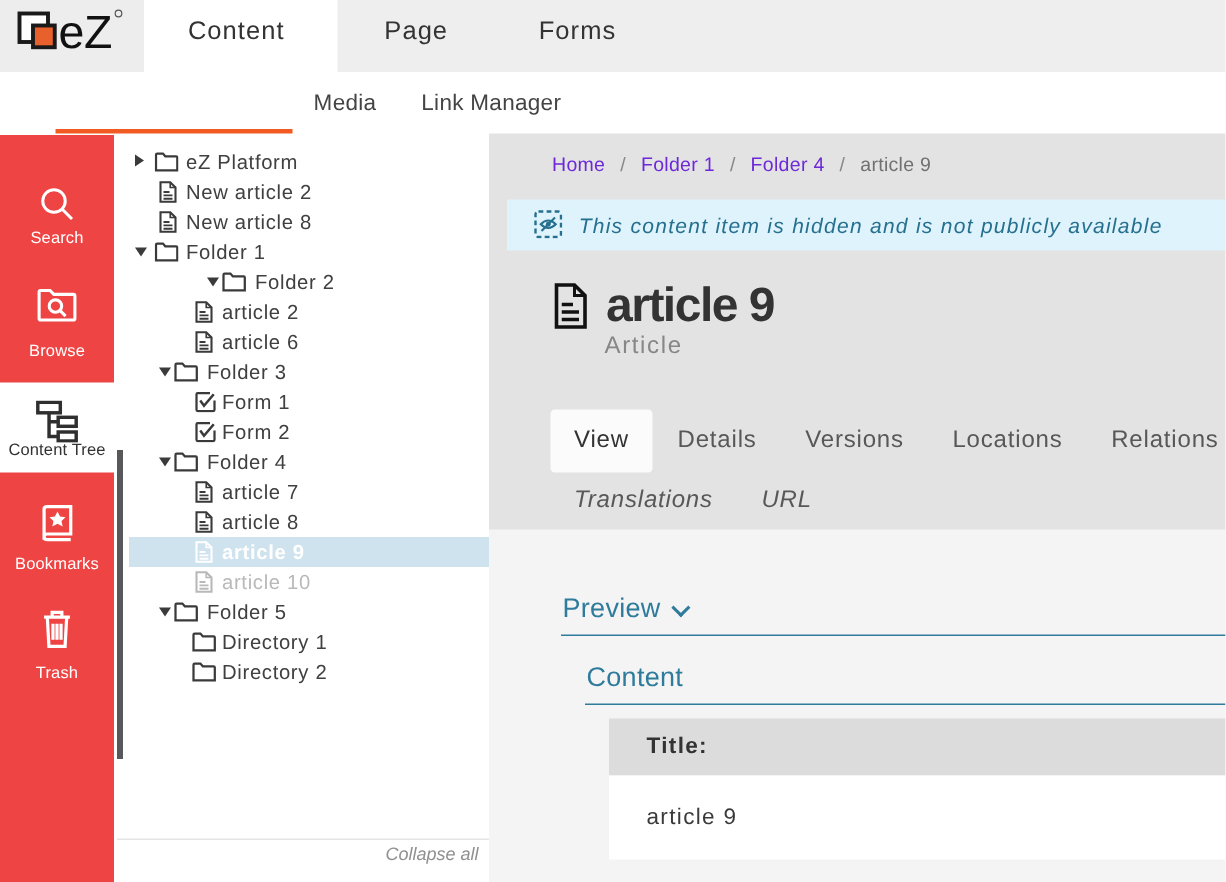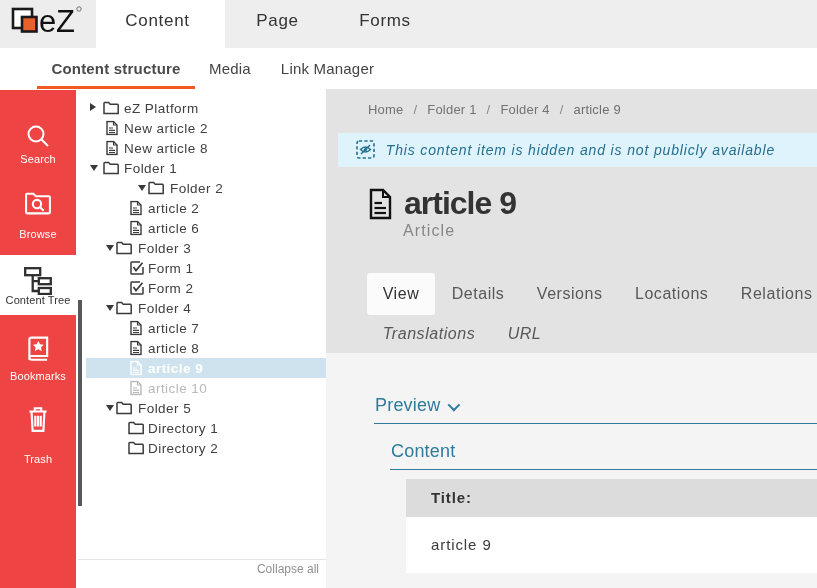--- a/index.html
+++ b/index.html
@@ -35,27 +35,27 @@
 
 #treepanel { left:76px; top:90px; width:250px; height:498px; background:#fff; }
 #treethumb { left:2px; top:210px; width:4px; height:206px; background:#58585a; }
 .trow { position:absolute; left:0; width:250px; height:20px; font-size:13.5px; color:#404040; letter-spacing:0.45px; white-space:nowrap; }
 .trow .lbl { position:absolute; top:50%; transform:translateY(-50%); }
 .trow svg { position:absolute; top:50%; transform:translateY(-50%); }
 .arr-d { position:absolute; width:0; height:0; border-left:4.5px solid transparent; border-right:4.5px solid transparent; border-top:6px solid #3a3a3a; top:7px; }
 .arr-r { position:absolute; width:0; height:0; border-top:4.5px solid transparent; border-bottom:4.5px solid transparent; border-left:6px solid #3a3a3a; top:5px; }
 #hl-row { position:absolute; left:10px; top:268px; width:240px; height:20px; background:#cfe3ee; }
 #treefoot-line { left:2px; top:469px; width:248px; height:1px; background:#e4e4e4; }
-#collapse { left:0px; top:472px; width:243px; text-align:right; font-size:12px; color:#909090; }
+#collapse { left:0px; top:472px; width:243px; text-align:right; font-size:12px; color:#909090;font-style:italic; }
 
 
 #rightpanel { left:326px; top:90px; width:491px; height:498px; background:#f4f4f4; }
 #graysec { left:0; top:0; width:491px; height:263px; background:#e3e3e3; }
 #crumbs { left:42px; top:12px; font-size:13px; color:#707070; letter-spacing:0.2px; }
-#crumbs a { color:#737373; text-decoration:none; }
+#crumbs a { color:#6d28d9; text-decoration:none; }
 #crumbs .sep { margin:0 10px; color:#888; }
 #alert { left:12px; top:43px; width:479px; height:34px; background:#dff3fc; color:#25708f; font-size:14px; font-style:italic; letter-spacing:0.85px; line-height:34px; }
 #alert svg { vertical-align:middle; margin:-3px 6px 0 18px; }
 #title-ic { left:43px; top:98px; }
 #title-h1 { left:78px; top:97px; font-size:32px; font-weight:bold; color:#333; letter-spacing:-1px; line-height:32px; }
 #title-sub { left:77px; top:132px; font-size:16px; color:#878787; letter-spacing:1.1px; }
 #tabrow1 { left:40.5px; top:183px; height:41.5px; white-space:nowrap; }
 #tabrow2 { left:40.5px; top:224.5px; height:38px; white-space:nowrap; }
 .vtab { display:inline-block; padding:0 16.2px; font-size:16px; color:#585858; letter-spacing:0.55px; line-height:41.5px; }
 #tabrow2 .vtab { line-height:38px;font-style:italic; }
@@ -81,21 +81,20 @@
       <text x="39" y="32" font-family="Liberation Sans, sans-serif" font-size="31" fill="#111">e</text>
       <text x="56" y="32" font-family="Liberation Sans, sans-serif" font-size="31" fill="#111">Z</text>
       <circle cx="79" cy="9" r="2.2" fill="none" stroke="#555" stroke-width="0.8"></circle>
     </svg>
   </div>
   <div class="abs toptab" id="tab-content">Content</div>
   <div class="abs toptab" id="tab-page">Page</div>
   <div class="abs toptab" id="tab-forms">Forms</div>
 
   <div class="abs" id="subnav"></div>
-  <div class="abs subtab" id="sub1">Content structure</div>
   <div class="abs subtab" id="sub2">Media</div>
   <div class="abs subtab" id="sub3">Link Manager</div>
   <div class="abs" id="orange-line"></div>
 
   <div class="abs" id="sidebar">
     <div id="side-tree-bg"></div>
     <div class="sicon" style="top:33px;">
       <svg width="26" height="26" viewBox="0 0 26 26" fill="none" stroke="#fff" stroke-width="2">
         <circle cx="11" cy="11" r="7.5"></circle>
           <line x1="16.5" y1="16.5" x2="23" y2="23"></line>
@@ -128,21 +127,21 @@
     <div class="slabel" style="top:279.5px;">Bookmarks</div>
     <div class="sicon" style="top:314.5px;">
       <svg width="26" height="28" viewBox="0 0 24 26" fill="none" stroke="#fff" stroke-width="2">
         <path d="M4 6 H20 M9 6 V3 H15 V6"></path>
         <path d="M6 6 L7 24 H17 L18 6"></path>
         <line x1="9.5" y1="10" x2="9.5" y2="20"></line>
         <line x1="12" y1="10" x2="12" y2="20"></line>
         <line x1="14.5" y1="10" x2="14.5" y2="20"></line>
       </svg>
     </div>
-    <div class="slabel" style="top:363px;">Trash</div>
+    <div class="slabel" style="top:353px;">Trash</div>
   </div>
 
   <div class="abs" id="treepanel">
     <div class="abs" id="treethumb"></div>
     <div id="hl-row"></div>
     <div id="treerows">
         <div class="trow" style="top:7.5px;">
           <div class="arr-r" style="left:14px;"></div>
           <span style="left:27px; position:absolute; top:50%; transform:translateY(-50%); line-height:0;">
             <svg width="16" height="14" viewBox="0 0 16 14" fill="none" stroke="#3a3a3a" stroke-width="1.5">

